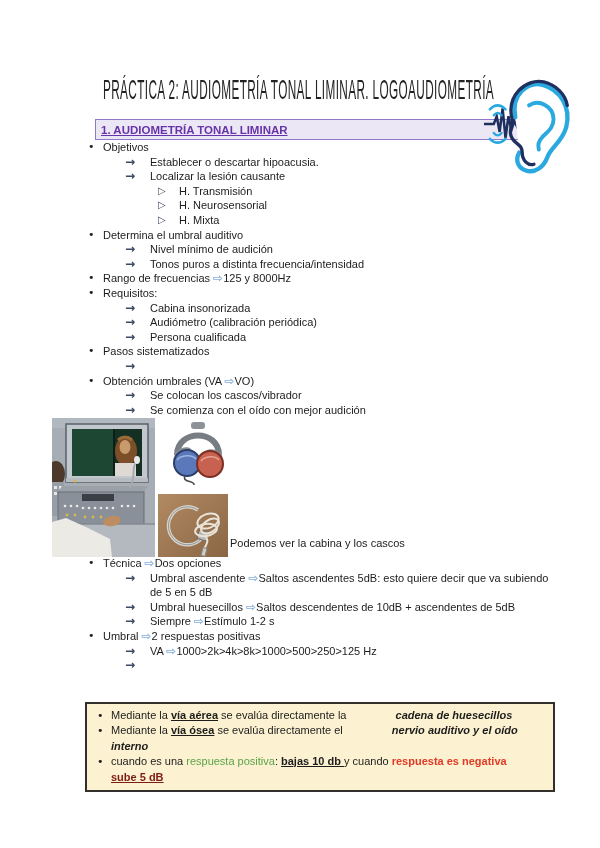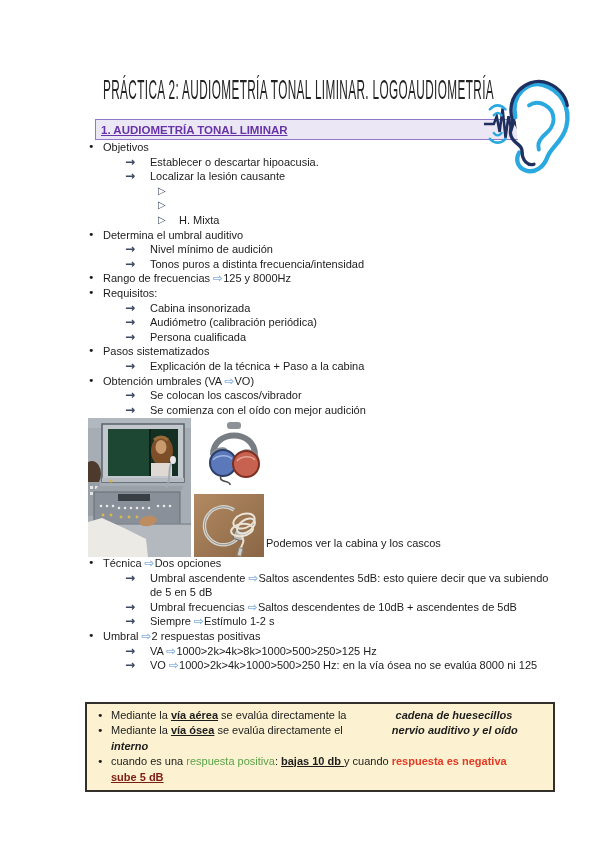--- a/index.html
+++ b/index.html
@@ -21,21 +21,21 @@
   .lv1 .mk{margin-left:3px;width:15px;font-size:11px;}
   .lv2 .mk{margin-left:40px;width:25px;color:#3d4a63;font-weight:bold;font-size:12px;}
   .lv3 .mk{margin-left:73px;width:21px;color:#3d4a63;font-size:10px;}
   .txt{flex:1;}
   .s-arrow{color:#85b0dc;font-weight:bold;font-family:"DejaVu Sans",sans-serif;font-size:12px;}
   .s-bu{font-weight:bold;text-decoration:underline;text-align:right;}
   .s-bi{font-weight:bold;font-style:italic;margin-left:46px;}
   .s-green{color:#5ba348;}
   .s-redb{color:#e23a25;font-weight:bold;}
   .s-drbu{color:#7e1c12;font-weight:bold;text-decoration:underline;}
-  .photos{position:absolute;left:88px;top:417px;width:490px;height:141px;}
+  .photos{position:absolute;left:52px;top:417px;width:490px;height:141px;}
   .ph{position:absolute;display:block;}
   .caption{position:absolute;left:178px;top:120px;font-size:11px;color:#1c1c1c;white-space:nowrap;}
   .note{position:absolute;left:85px;top:702px;width:470px;box-sizing:border-box;
         background:#fcf2d1;border:2px solid #33302c;padding:4px 6px 5px 2px;}
   .note .row{line-height:15.4px;}
   .note .mk{margin-left:8px;width:14px;font-size:11px;}
 </style>
 </head>
 <body>
 
@@ -67,23 +67,25 @@
       <div class="row lv2">
         <span class="mk">→</span>
         <span class="txt"><span>Establecer o descartar hipoacusia.</span></span>
       </div>
       <div class="row lv2">
         <span class="mk">→</span>
         <span class="txt"><span>Localizar la lesión causante</span></span>
       </div>
       <div class="row lv3">
         <span class="mk">▷</span>
+        <span class="txt"><span>H. Transmisión</span></span>
       </div>
       <div class="row lv3">
         <span class="mk">▷</span>
+        <span class="txt"><span>H. Neurosensorial</span></span>
       </div>
       <div class="row lv3">
         <span class="mk">▷</span>
         <span class="txt"><span>H. Mixta</span></span>
       </div>
       <div class="row lv1">
         <span class="mk">•</span>
         <span class="txt"><span>Determina el umbral auditivo</span></span>
       </div>
       <div class="row lv2">
@@ -113,21 +115,20 @@
       <div class="row lv2">
         <span class="mk">→</span>
         <span class="txt"><span>Persona cualificada</span></span>
       </div>
       <div class="row lv1">
         <span class="mk">•</span>
         <span class="txt"><span>Pasos sistematizados</span></span>
       </div>
       <div class="row lv2">
         <span class="mk">→</span>
-        <span class="txt"><span>Explicación de la técnica + Paso a la cabina</span></span>
       </div>
       <div class="row lv1">
         <span class="mk">•</span>
         <span class="txt"><span>Obtención umbrales (VA </span><span class="s-arrow">⇨</span><span>VO)</span></span>
       </div>
       <div class="row lv2">
         <span class="mk">→</span>
         <span class="txt"><span>Se colocan los cascos/vibrador</span></span>
       </div>
       <div class="row lv2">
@@ -231,37 +232,36 @@
       <div class="row lv1">
         <span class="mk">•</span>
         <span class="txt"><span>Técnica </span><span class="s-arrow">⇨</span><span>Dos opciones</span></span>
       </div>
       <div class="row lv2">
         <span class="mk">→</span>
         <span class="txt"><span>Umbral ascendente </span><span class="s-arrow">⇨</span><span>Saltos ascendentes 5dB: esto quiere decir que va subiendo de 5 en 5 dB</span></span>
       </div>
       <div class="row lv2">
         <span class="mk">→</span>
-        <span class="txt"><span>Umbral frecuencias </span><span class="s-arrow">⇨</span><span>Saltos descendentes de 10dB + ascendentes de 5dB</span></span>
+        <span class="txt"><span>Umbral huesecillos </span><span class="s-arrow">⇨</span><span>Saltos descendentes de 10dB + ascendentes de 5dB</span></span>
       </div>
       <div class="row lv2">
         <span class="mk">→</span>
         <span class="txt"><span>Siempre </span><span class="s-arrow">⇨</span><span>Estímulo 1-2 s</span></span>
       </div>
       <div class="row lv1">
         <span class="mk">•</span>
         <span class="txt"><span>Umbral </span><span class="s-arrow">⇨</span><span>2 respuestas positivas</span></span>
       </div>
       <div class="row lv2">
         <span class="mk">→</span>
         <span class="txt"><span>VA </span><span class="s-arrow">⇨</span><span>1000&gt;2k&gt;4k&gt;8k&gt;1000&gt;500&gt;250&gt;125 Hz</span></span>
       </div>
       <div class="row lv2">
         <span class="mk">→</span>
-        <span class="txt"><span>VO </span><span class="s-arrow">⇨</span><span>1000&gt;2k&gt;4k&gt;1000&gt;500&gt;250 Hz: en la vía ósea no se evalúa 8000 ni 125</span></span>
       </div>
     </div>
 
   <div class="note" id="note-box">
       <div class="row lv1">
         <span class="mk">•</span>
         <span class="txt"><span>Mediante la </span><span class="s-bu">vía aérea</span><span> se evalúa directamente la </span><span class="s-bi">cadena de huesecillos</span></span>
       </div>
       <div class="row lv1">
         <span class="mk">•</span>

